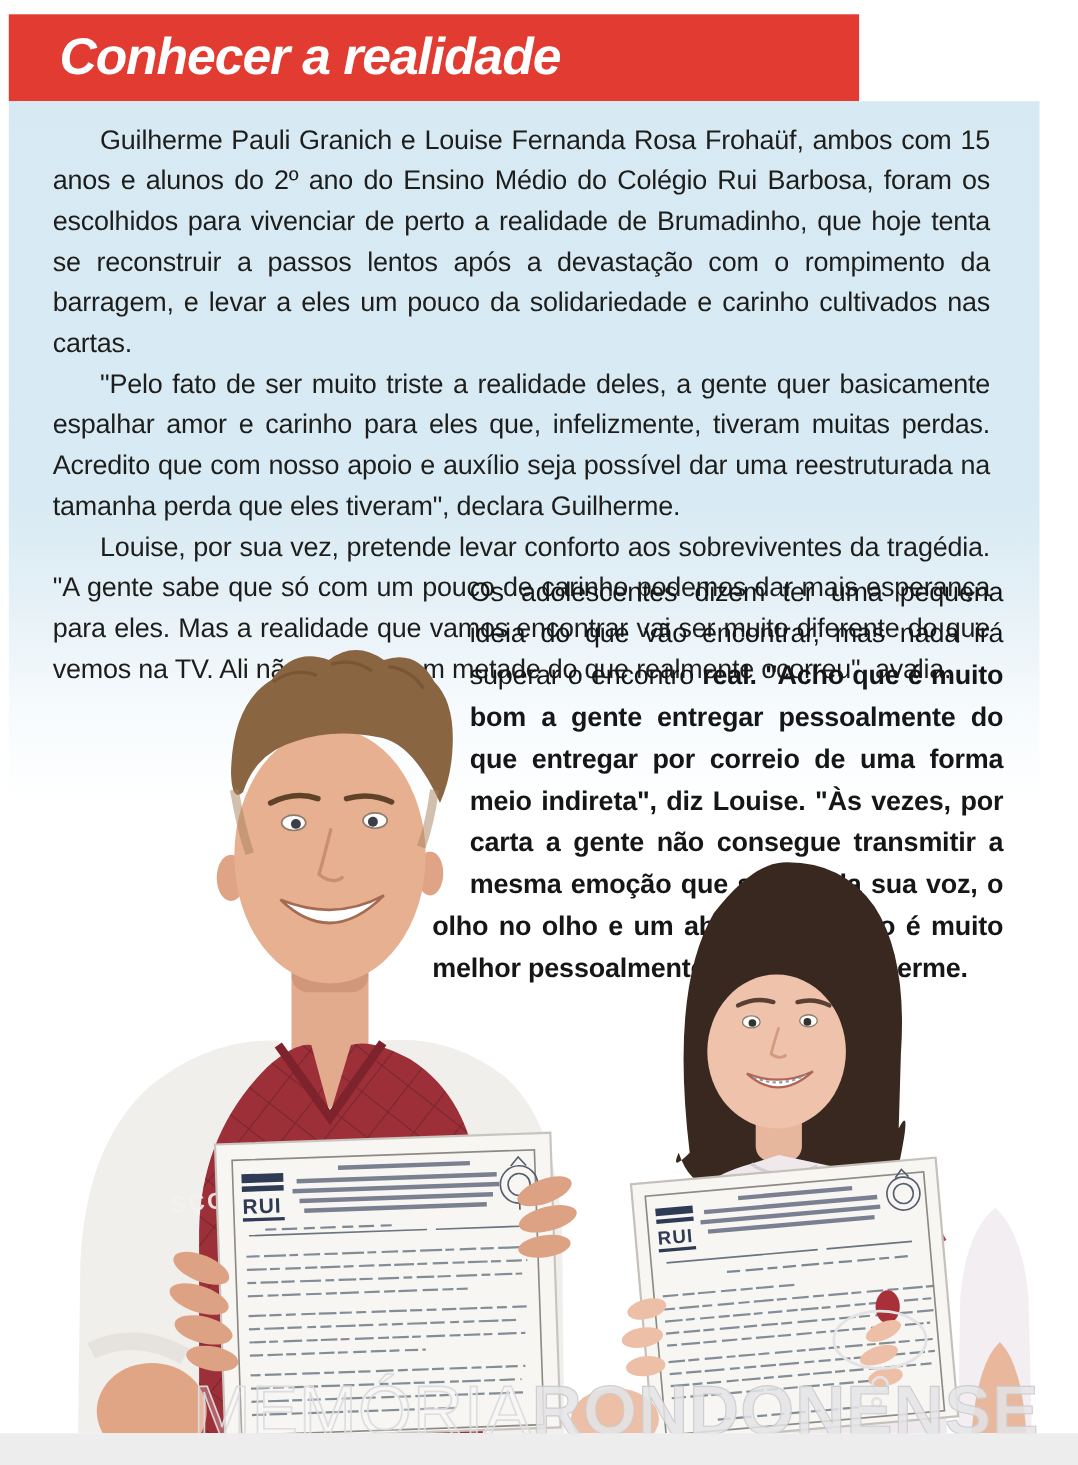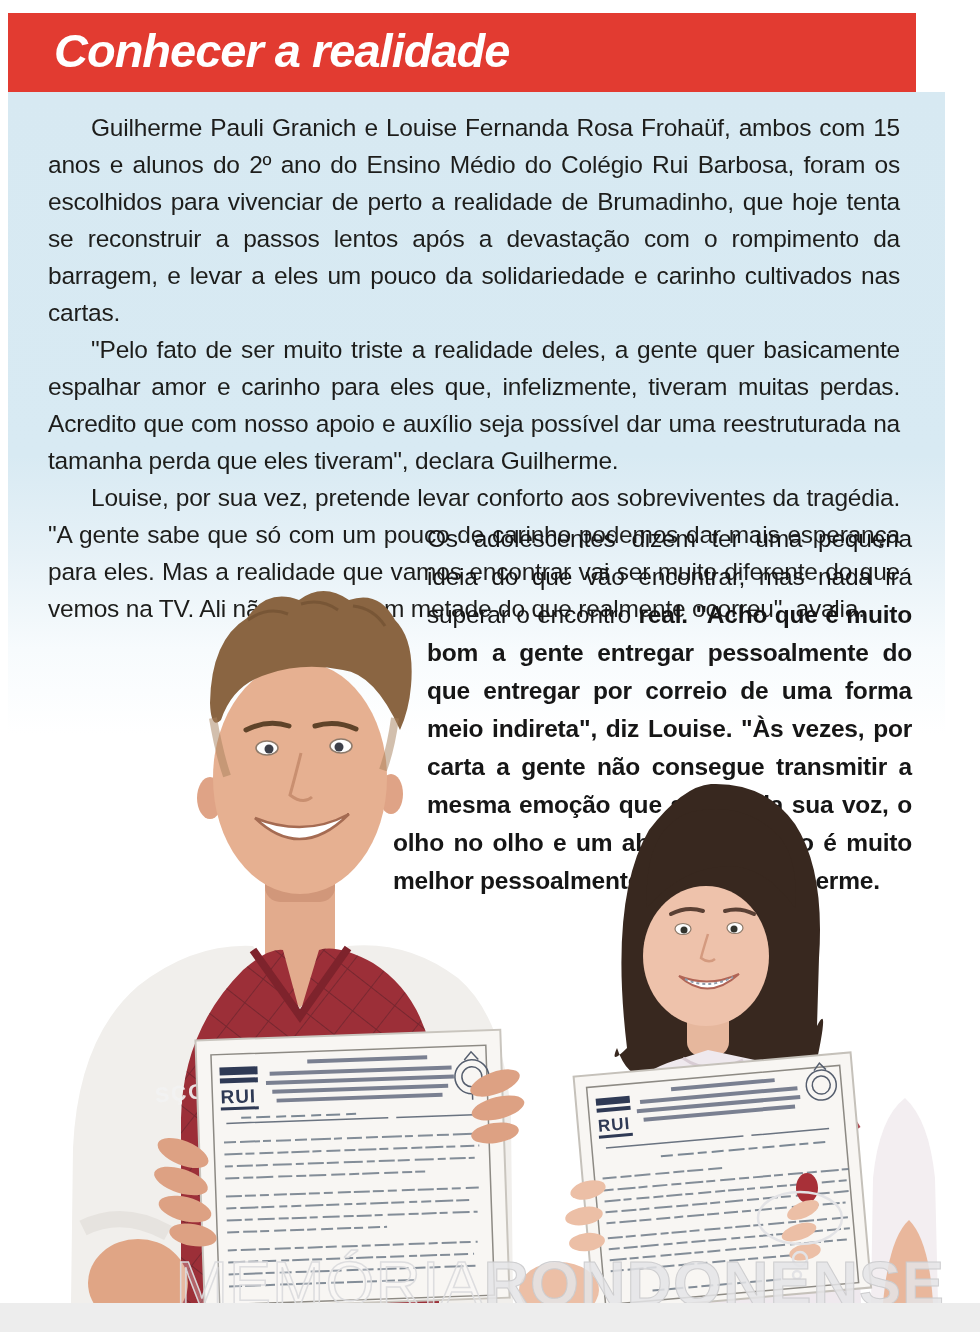--- a/index.html
+++ b/index.html
@@ -1,20 +1,20 @@
 <!DOCTYPE html>
 <html><head>
 <meta charset="utf-8">
 <style>
   html,body{margin:0;padding:0;background:#ffffff;}
   body{width:980px;height:1332px;position:relative;overflow:hidden;
        font-family:"Liberation Sans","DejaVu Sans",sans-serif;}
   .page{position:absolute;inset:0;background:#ffffff;}
 
-  .banner{position:absolute;left:8px;top:13px;width:908px;height:79px;background:#e23b31;}
+  .banner{position:absolute;left:8px;top:13px;width:773px;height:79px;background:#e23b31;}
   .banner h1{margin:0;padding:10px 0 0 46px;font-size:47px;font-style:italic;font-weight:bold;
              color:#ffffff;letter-spacing:-1px;}
 
   .article-body{position:absolute;left:8px;top:92px;width:937px;height:1211px;
      background:linear-gradient(180deg,#d7e9f2 0%,#d8eaf3 30%,#e6f1f7 38%,#f7fbfd 46%,#ffffff 53%);}
 
   .para{margin:0;padding:0 45px 0 40px;font-size:24.5px;line-height:37px;text-align:justify;
         text-indent:43px;color:#1d1d1b;letter-spacing:-0.2px;}
   .para.first{padding-top:17px;}
 

